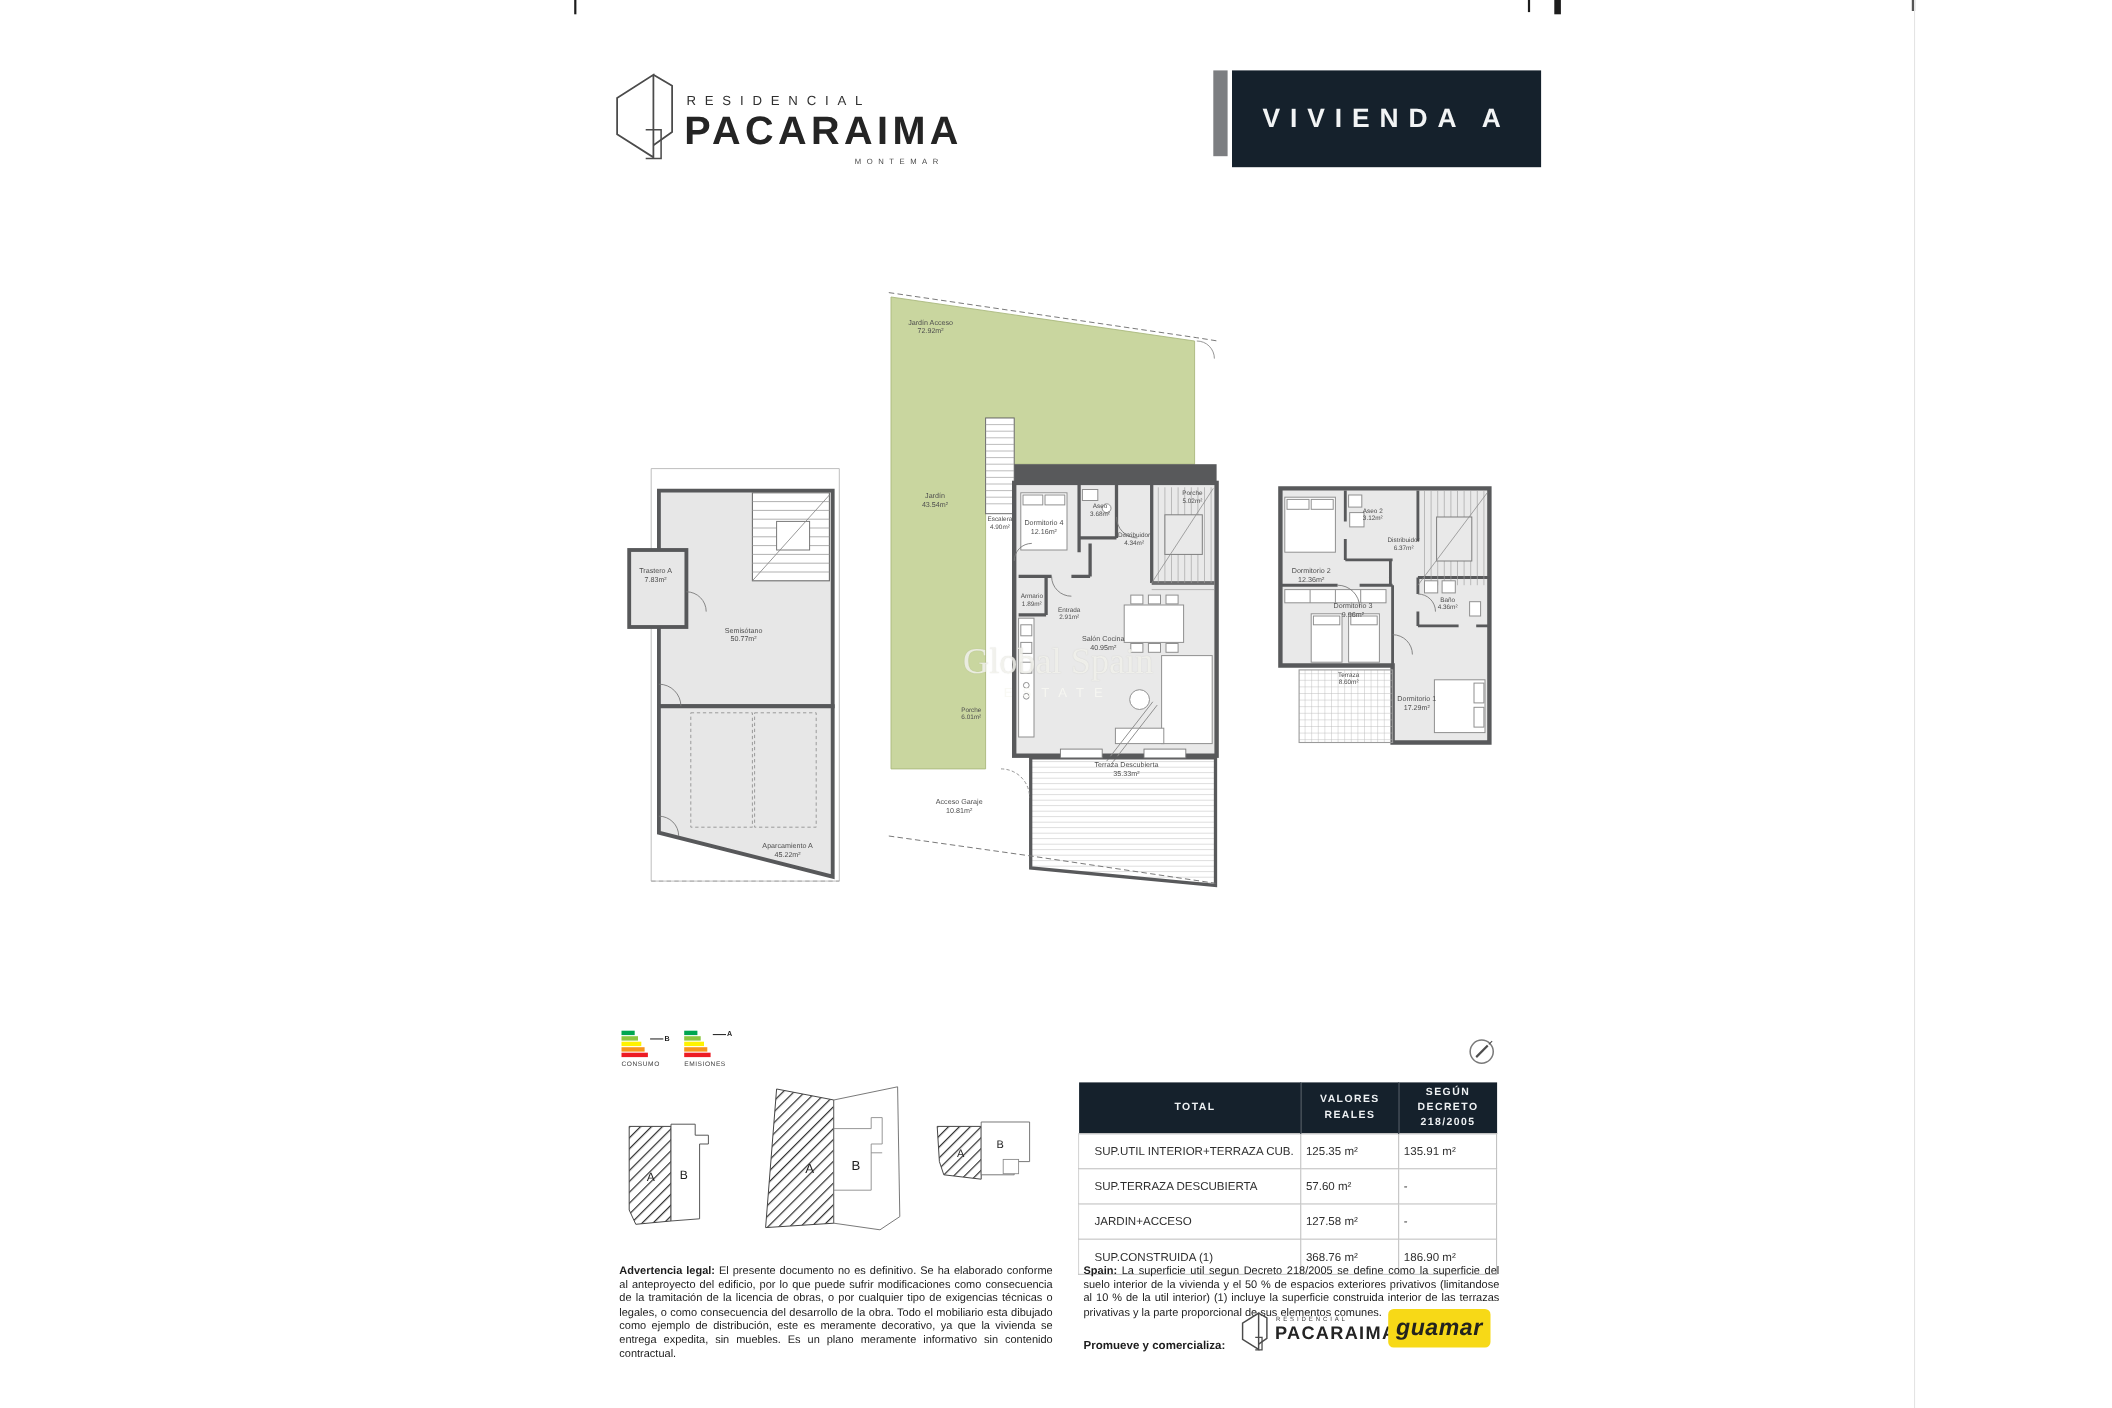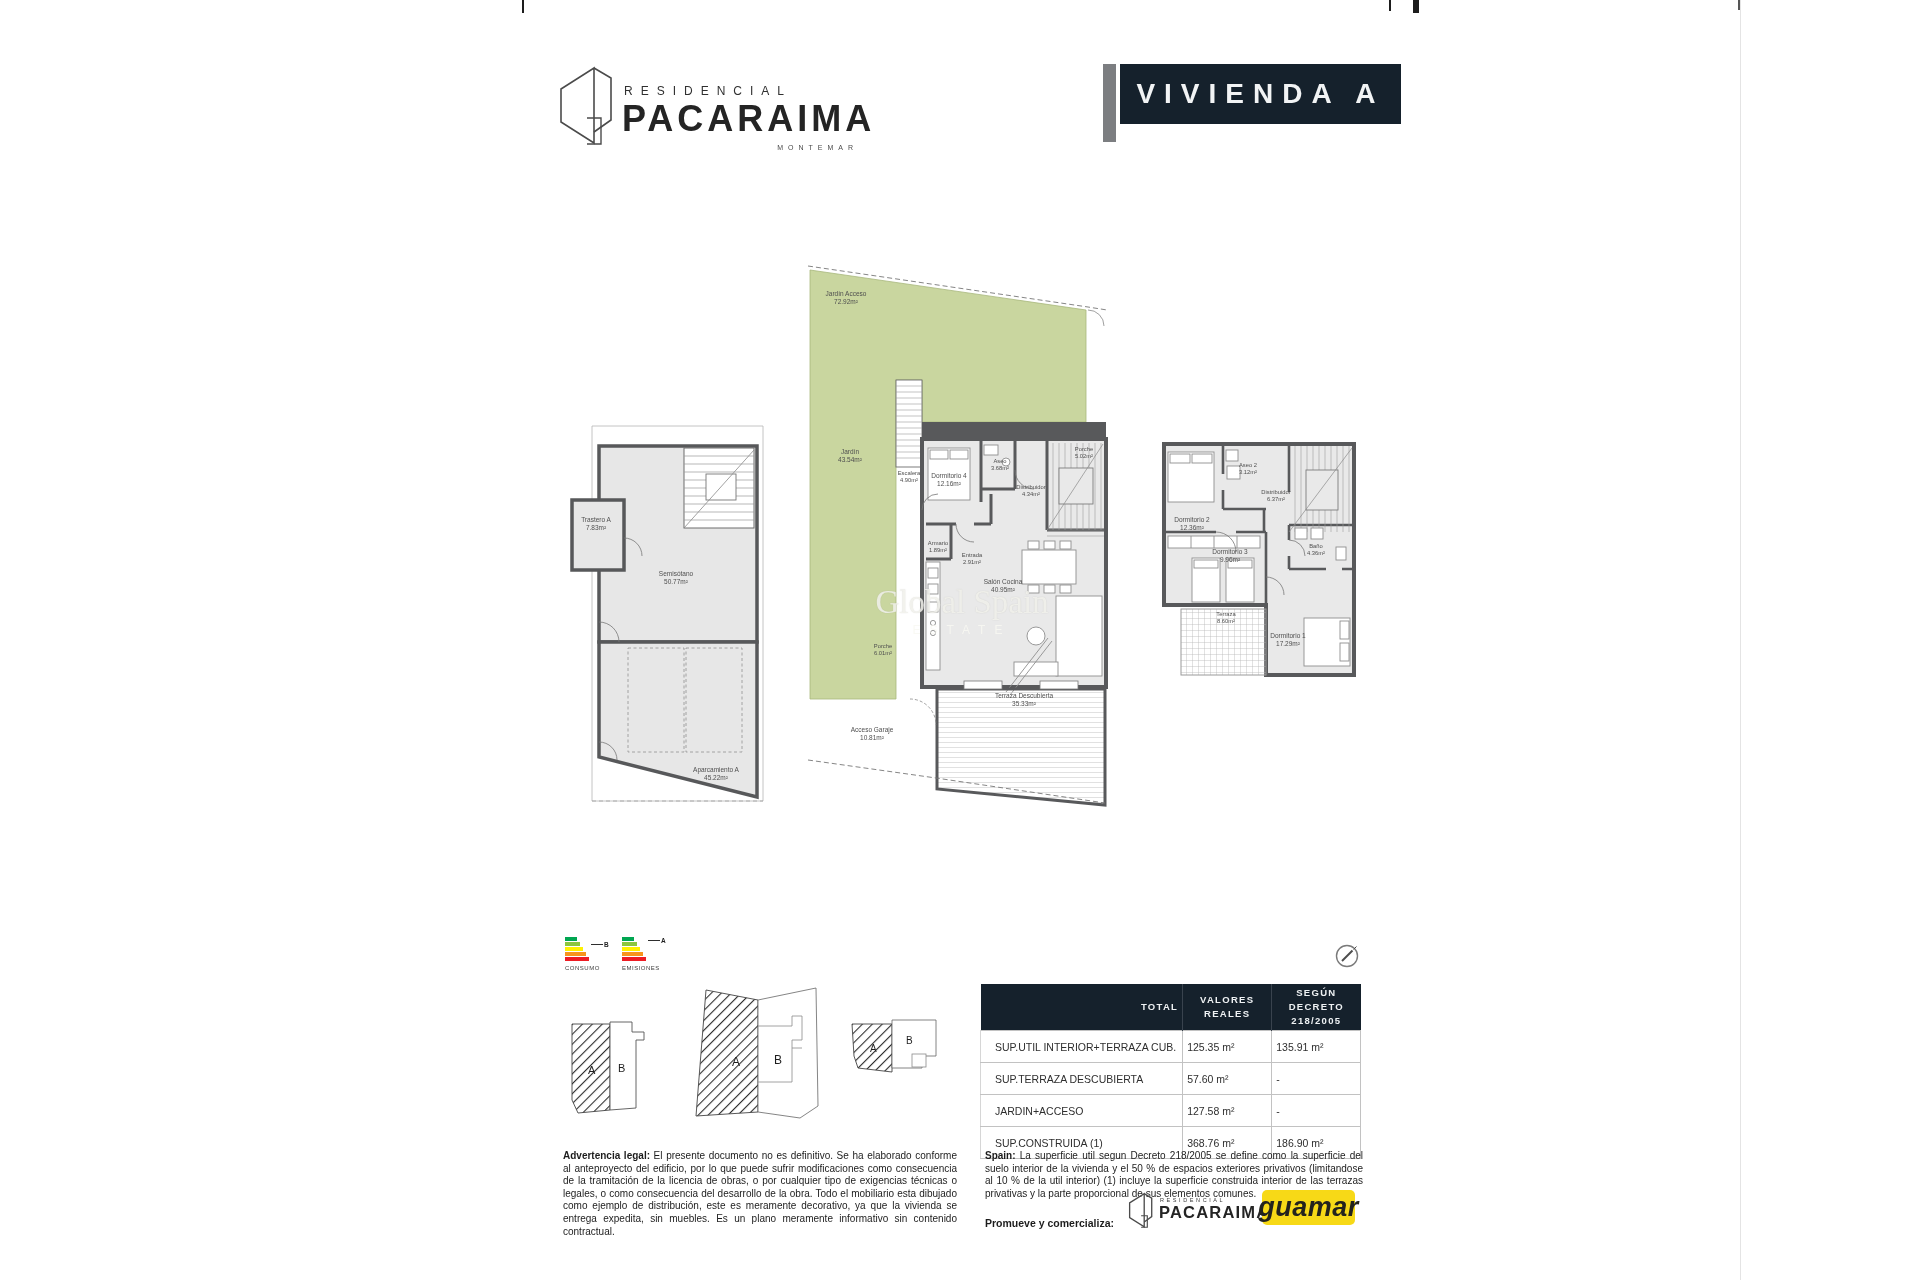--- a/index.html
+++ b/index.html
@@ -10,23 +10,23 @@
   .mark{position:absolute;background:#1d1d1d;}
   .edge-line{position:absolute;background:#e4e4e4;}
 
   
   .brand{position:absolute;left:558px;top:60px;width:470px;height:96px;}
   .brand-icon{position:absolute;left:0;top:2px;}
   .brand-res{position:absolute;left:66px;top:24px;font-size:12px;letter-spacing:8px;color:#303030;}
   .brand-name{position:absolute;left:64px;top:38px;font-size:36px;font-weight:600;letter-spacing:4px;color:#242424;}
   .brand-sub{position:absolute;left:64px;top:84px;width:236px;text-align:right;font-size:7px;letter-spacing:5px;color:#4a4a4a;}
   .banner-bar{position:absolute;left:1103px;top:64px;width:13px;height:78px;background:#7c7e81;}
-  .banner{position:absolute;left:1120px;top:64px;width:281px;height:60px;background:#15212c;
+  .banner{position:absolute;left:1120px;top:64px;width:281px;height:88px;background:#15212c;
           display:flex;align-items:center;justify-content:center;
-          color:#f2f4f5;font-size:28px;letter-spacing:9px;font-weight:bold;}
+          color:#f2f4f5;font-size:24px;letter-spacing:9px;font-weight:bold;}
 
   
   .plan{position:absolute;}
   .plan svg{position:absolute;left:0;top:0;}
   .rl{position:absolute;transform:translateX(-50%);text-align:center;color:#4f4f4f;
       font-size:6.5px;line-height:1.25;white-space:nowrap;z-index:5;}
   .rl span{display:block;}
   .rl.tiny{font-size:5.8px;}
   .watermark{position:absolute;left:28px;top:322px;width:256px;text-align:center;z-index:6;
              color:rgba(248,248,242,0.8);pointer-events:none;}
@@ -45,21 +45,21 @@
   .energy .arrow{position:absolute;left:26px;display:flex;align-items:center;}
   .energy .arrow s{display:block;width:12px;height:1.3px;background:#2e2e2e;text-decoration:none;}
   .energy .arrow b{font-size:6.5px;margin-left:1px;color:#1d1d1d;}
   .energy .cap{margin-top:4px;font-size:6px;letter-spacing:0.5px;color:#3f3f3f;}
 
   
   .areas{position:absolute;left:980px;top:984px;width:381px;border-collapse:collapse;
          font-size:10.5px;color:#2e2e2e;}
   .areas th{background:#15212c;color:#eef1f3;font-size:9.5px;letter-spacing:1.3px;
             font-weight:bold;height:42px;vertical-align:middle;line-height:1.45;padding:2px 4px;}
-  .areas th:first-child{text-align:right;padding-left:14px;width:208px;}
+  .areas th:first-child{text-align:center;padding-left:14px;width:208px;}
   .areas th+th{border-left:1px solid #39434e;width:88px;}
   .areas td{border:1px solid #c2c2c2;height:27px;padding:2px 4px;}
   .areas td:first-child{text-align:left;padding-left:14px;border-left:1px solid #d6d6d6;}
   .compass{position:absolute;left:1332px;top:940px;}
 
   
   .sitekey{position:absolute;}
   .sitekey text{font-family:"Liberation Sans",sans-serif;fill:#1e1e1e;}
 
   
@@ -67,21 +67,21 @@
          text-align:justify;color:#1c1c1c;}
   .legal b,.nota b{font-weight:bold;}
   .nota{position:absolute;left:985px;top:1140px;width:378px;font-size:10px;line-height:1.26;
         text-align:justify;color:#1c1c1c;}
   .promueve{position:absolute;left:985px;top:1217px;font-size:10.5px;font-weight:bold;color:#1c1c1c;}
   .mini-logo{position:absolute;left:1128px;top:1191px;width:130px;height:42px;}
   .mini-logo .ml-res{position:absolute;left:32px;top:6px;font-size:5.5px;letter-spacing:2.6px;color:#3a3a3a;}
   .mini-logo .ml-name{position:absolute;left:31px;top:12px;font-size:16.5px;font-weight:600;letter-spacing:1.2px;color:#242424;}
   .guamar{position:absolute;left:1262px;top:1190px;width:93px;height:35px;background:#F7D917;
           border-radius:5px;display:flex;align-items:center;justify-content:center;
-          font-size:27px;font-weight:bold;font-style:italic;color:#23231e;letter-spacing:0.5px;}
+          font-size:21px;font-weight:bold;font-style:italic;color:#23231e;letter-spacing:0.5px;}
 </style>
 </head>
 <body>
 
 <div class="page">
 
   <div class="mark" style="left:522px;top:0;width:2px;height:13px;"></div>
   <div class="mark" style="left:1389px;top:0;width:2px;height:11px;"></div>
   <div class="mark" style="left:1413px;top:0;width:6px;height:13px;"></div>
   <div class="mark" style="left:1738px;top:0;width:3px;height:10px;background:#555;"></div>

